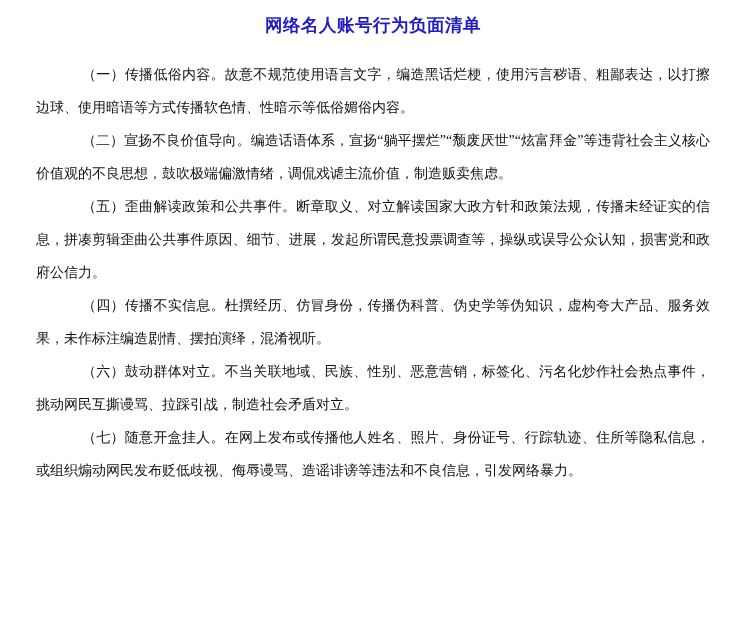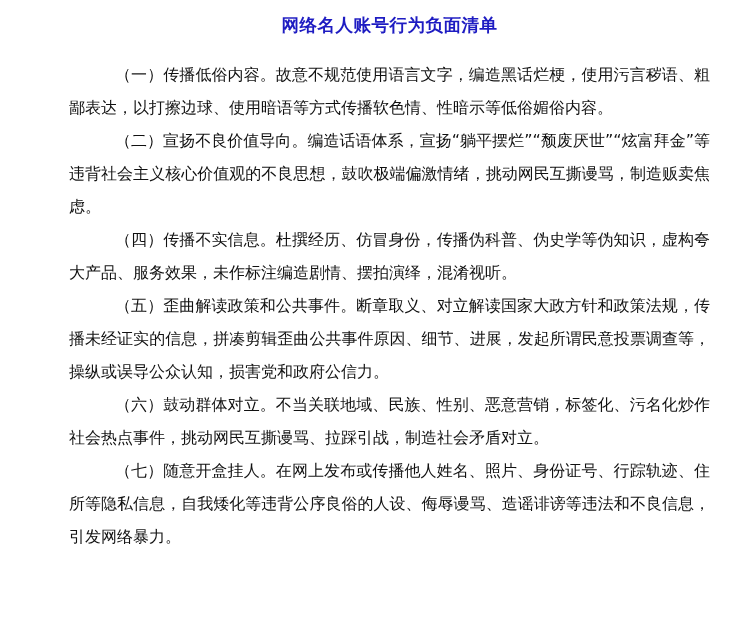--- a/index.html
+++ b/index.html
@@ -12,40 +12,40 @@
     background: var(--bg-color, #ffffff);
     font-family: "DejaVu Sans", "Liberation Sans", sans-serif;
     position: relative;
     overflow: hidden;
   }
   .doc {
     position: absolute;
     inset: 0;
     padding: 13px 27px 0 36px;
     box-sizing: border-box;
-    margin-left: 33px;
   }
   .doc-title {
     margin: 0 0 20px 0;
     text-align: center;
     font-size: 17.5px;
     line-height: 25px;
     font-weight: bold;
     color: var(--title-color, #1e1cc2);
     letter-spacing: 0.5px;
   }
   .doc-body p {
     margin: 0;
-    font-size: 16px;
+    font-size: 14px;
     line-height: 33px;
     color: var(--body-color, #111111);
     text-align: justify;
     text-indent: 46px;
     word-break: normal;
     overflow-wrap: break-word;
+    font-family: Liberation Serif, serif;
   }
   
   .fade-overlay {
     position: absolute;
     left: 535px;
     top: 551px;
     width: 202px;
     height: 41px;
     background: linear-gradient(90deg,
       rgba(255,255,255,0) 0%,
@@ -56,21 +56,21 @@
   }
 </style>
 </head>
 <body>
 
 <div class="doc">
   <h1 class="doc-title">网络名人账号行为负面清单</h1>
 
   <div class="doc-body">
     <p>（一）传播低俗内容。故意不规范使用语言文字，编造黑话烂梗，使用污言秽语、粗鄙表达，以打擦边球、使用暗语等方式传播软色情、性暗示等低俗媚俗内容。</p>
-    <p>（二）宣扬不良价值导向。编造话语体系，宣扬“躺平摆烂”“颓废厌世”“炫富拜金”等违背社会主义核心价值观的不良思想，鼓吹极端偏激情绪，挑动网民互撕谩骂，制造贩卖焦虑。</p>
+    <p>（二）宣扬不良价值导向。编造话语体系，宣扬“躺平摆烂”“颓废厌世”“炫富拜金”等违背社会主义核心价值观的不良思想，鼓吹极端偏激情绪，调侃戏谑主流价值，制造贩卖焦虑。</p>
+    <p>（五）歪曲解读政策和公共事件。断章取义、对立解读国家大政方针和政策法规，传播未经证实的信息，拼凑剪辑歪曲公共事件原因、细节、进展，发起所谓民意投票调查等，操纵或误导公众认知，损害党和政府公信力。</p>
     <p>（四）传播不实信息。杜撰经历、仿冒身份，传播伪科普、伪史学等伪知识，虚构夸大产品、服务效果，未作标注编造剧情、摆拍演绎，混淆视听。</p>
-    <p>（五）歪曲解读政策和公共事件。断章取义、对立解读国家大政方针和政策法规，传播未经证实的信息，拼凑剪辑歪曲公共事件原因、细节、进展，发起所谓民意投票调查等，操纵或误导公众认知，损害党和政府公信力。</p>
     <p>（六）鼓动群体对立。不当关联地域、民族、性别、恶意营销，标签化、污名化炒作社会热点事件，挑动网民互撕谩骂、拉踩引战，制造社会矛盾对立。</p>
-    <p>（七）随意开盒挂人。在网上发布或传播他人姓名、照片、身份证号、行踪轨迹、住所等隐私信息，自我矮化等违背公序良俗的人设、侮辱谩骂、造谣诽谤等违法和不良信息，引发网络暴力。</p>
+    <p>（七）随意开盒挂人。在网上发布或传播他人姓名、照片、身份证号、行踪轨迹、住所等隐私信息，或组织煽动网民发布贬低歧视、侮辱谩骂、造谣诽谤等违法和不良信息，引发网络暴力。</p>
   </div>
 
   <div class="fade-overlay"></div>
 </div>
 
 </body></html>

